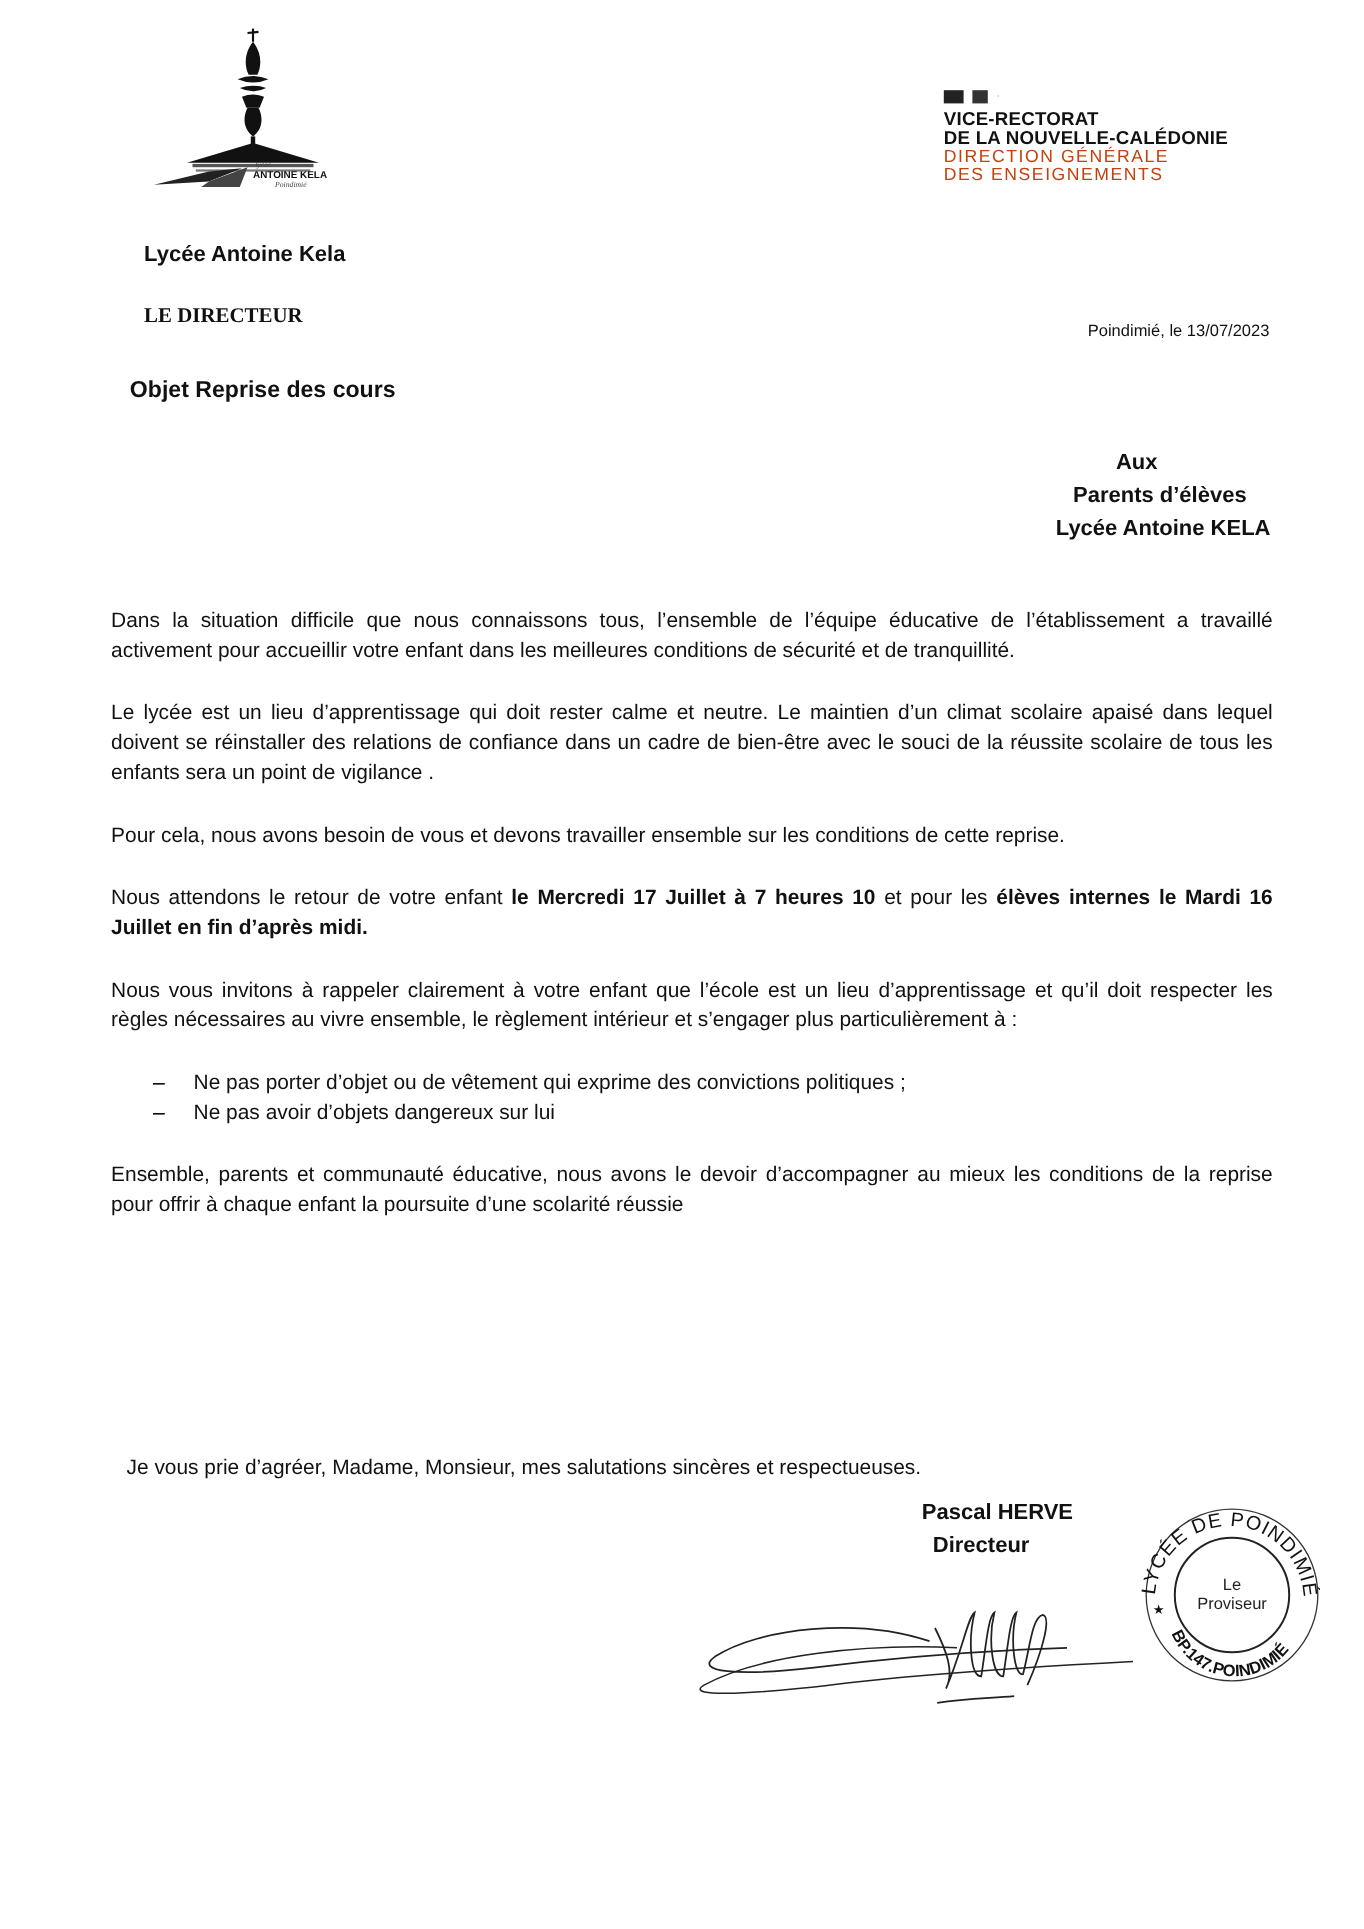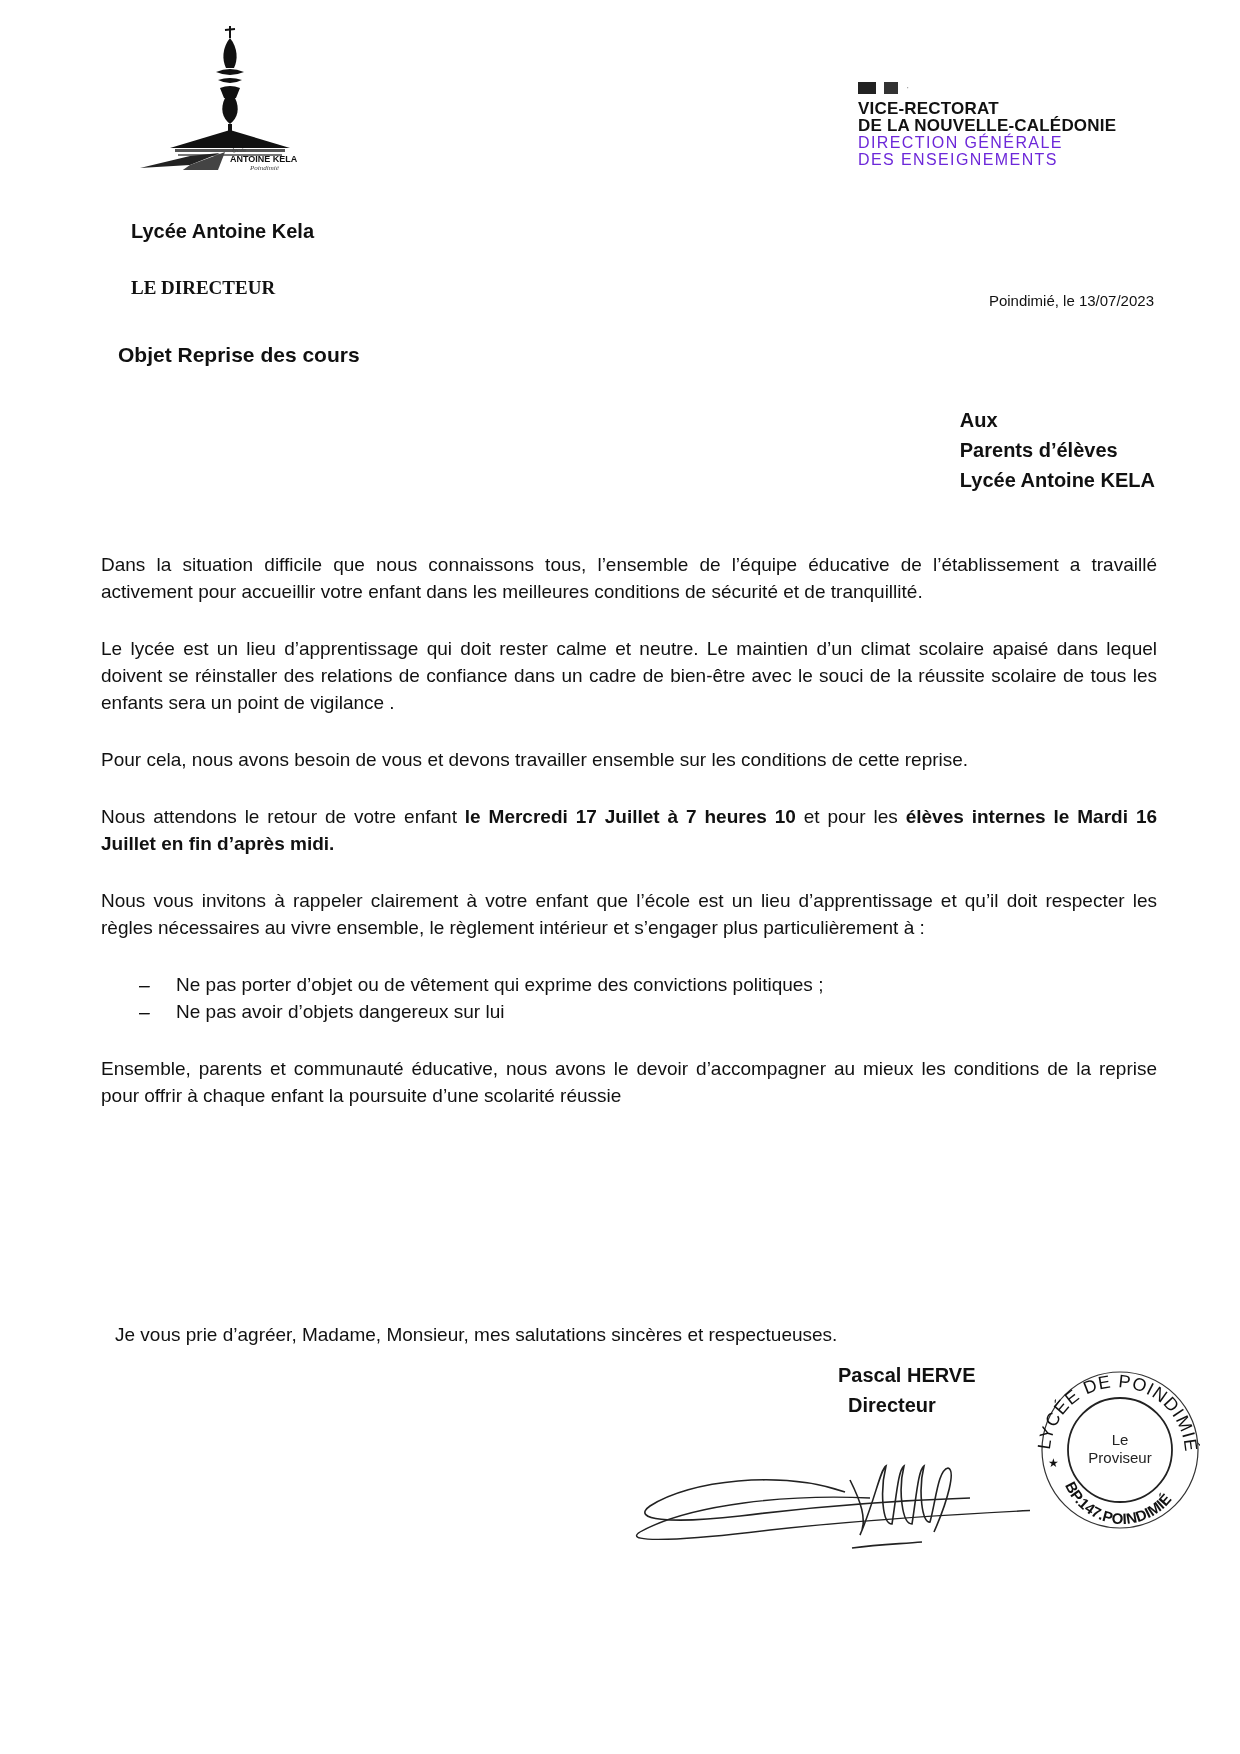--- a/index.html
+++ b/index.html
@@ -12,29 +12,29 @@
     
     #logo { left: 130px; top: 20px; width: 200px; height: 150px; }
 
     
     #gov { left: 858px; top: 80px; }
     #gov .marks { display: flex; gap: 8px; align-items: center; height: 16px; margin-bottom: 4px; }
     #gov .mark1 { width: 18px; height: 12px; background: #222; }
     #gov .mark2 { width: 14px; height: 12px; background: #333; }
     #gov .mark3 { width: 10px; height: 10px; color: #999; font-size: 10px; line-height: 10px; }
     #gov .l1, #gov .l2 { font-weight: bold; font-size: 17px; line-height: 17px; letter-spacing: 0.2px; }
-    #gov .l3, #gov .l4 { font-size: 16px; line-height: 17px; letter-spacing: 1.4px; color: #6d28d9; }
+    #gov .l3, #gov .l4 { font-size: 16px; line-height: 17px; letter-spacing: 1.4px; color: #c2410c; }
 
     .left-head { font-weight: bold; font-size: 20px; }
     #school { left: 131px; top: 220px; }
     #director-title { left: 131px; top: 277px; font-size: 19px; font-family: Liberation Serif, serif; }
     #object { left: 118px; top: 343px; font-size: 21px; }
     #date { right: 86px; top: 292px; font-size: 15px; }
 
-    #recipient { right: 85px; top: 405px; text-align: left; font-weight: bold; font-size: 20px; line-height: 30px; }
+    #recipient { right: 85px; top: 405px; text-align: center; font-weight: bold; font-size: 20px; line-height: 30px; }
     #recipient div:first-child { padding-right: 48px; }
     #recipient div:nth-child(2) { padding-right: 6px; }
 
     #body { left: 101px; top: 521px; width: 1056px; }
     #body p { margin: 0; text-align: justify; font-size: 19px; line-height: 27px; }
     .gap-s { height: 30px; }
 
     ul.rules { list-style: none; margin: 0; padding: 0 0 0 0; }
     ul.rules li { position: relative; padding-left: 75px; font-size: 19px; line-height: 27px; margin-bottom: 0px; }
     ul.rules li .dash { position: absolute; left: 38px; top: 0; }

